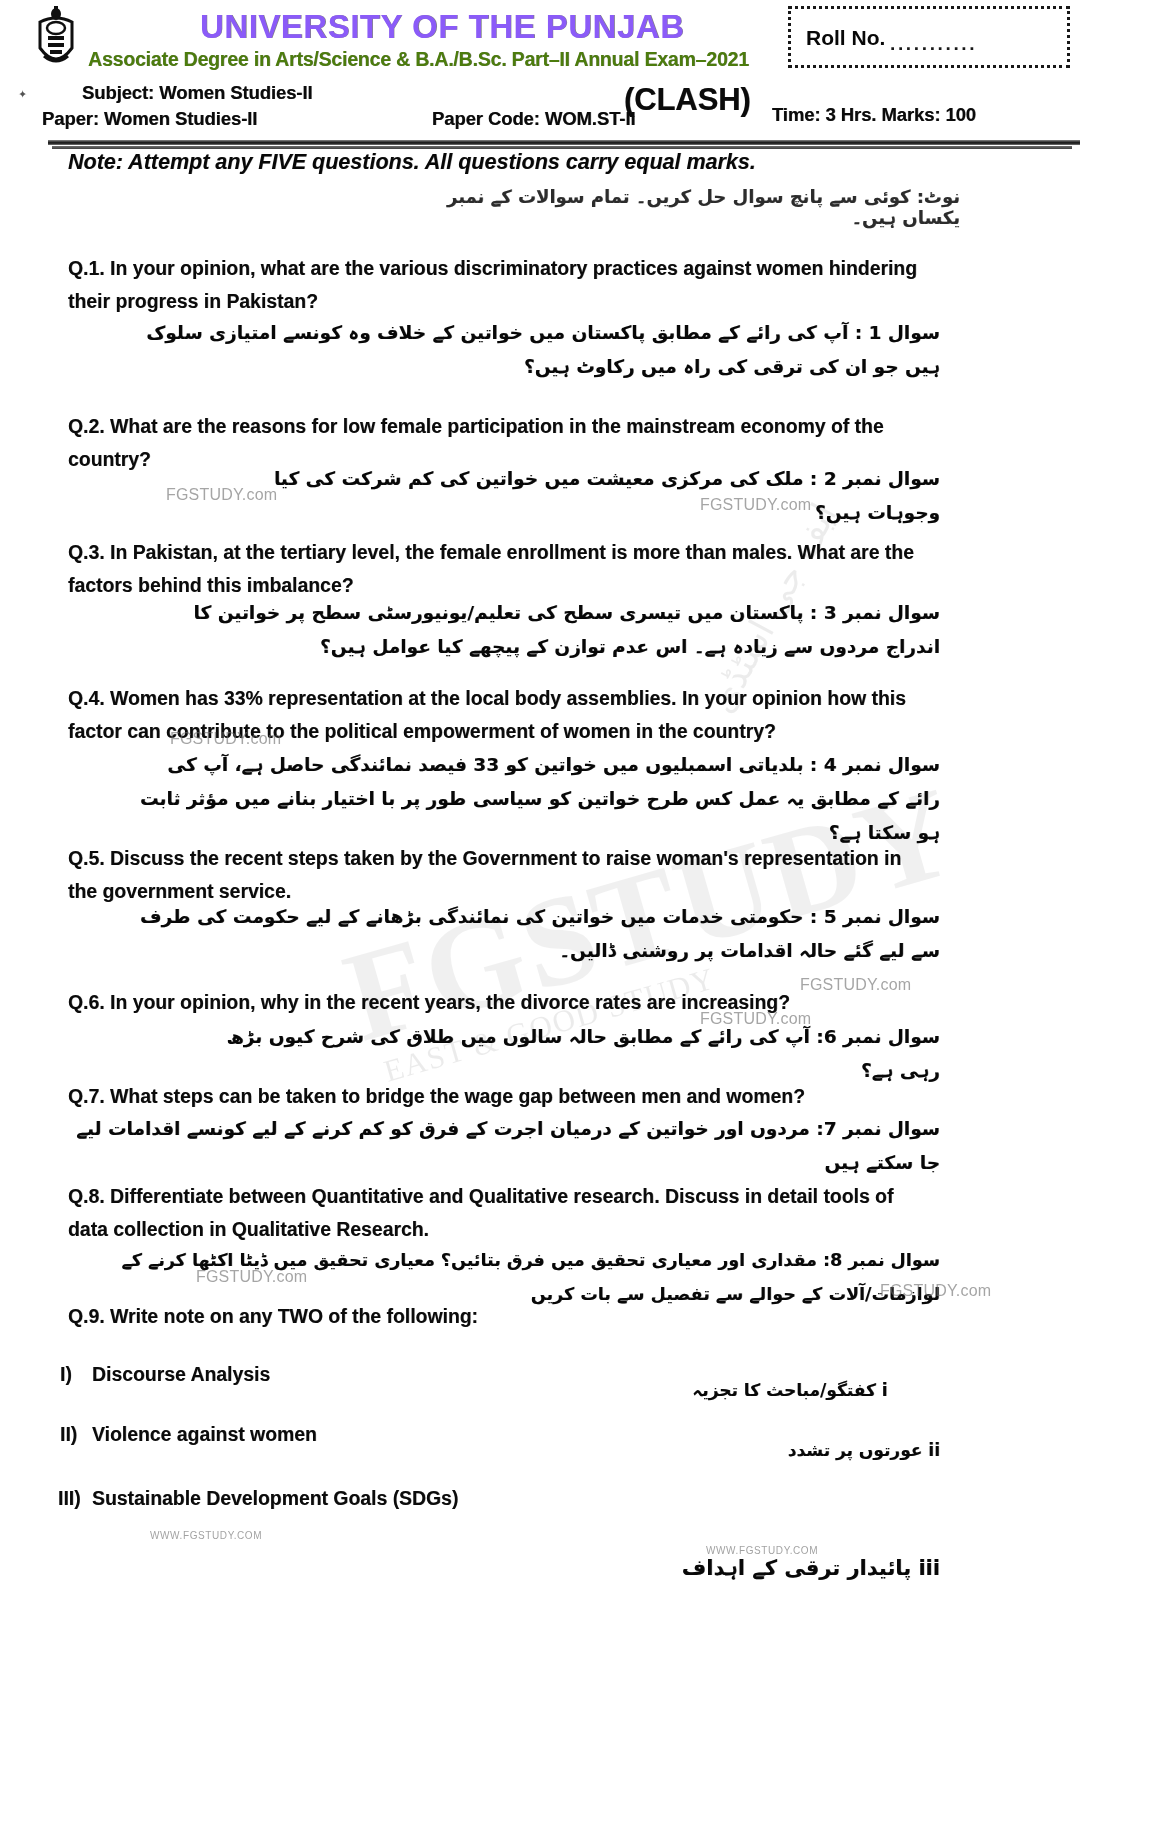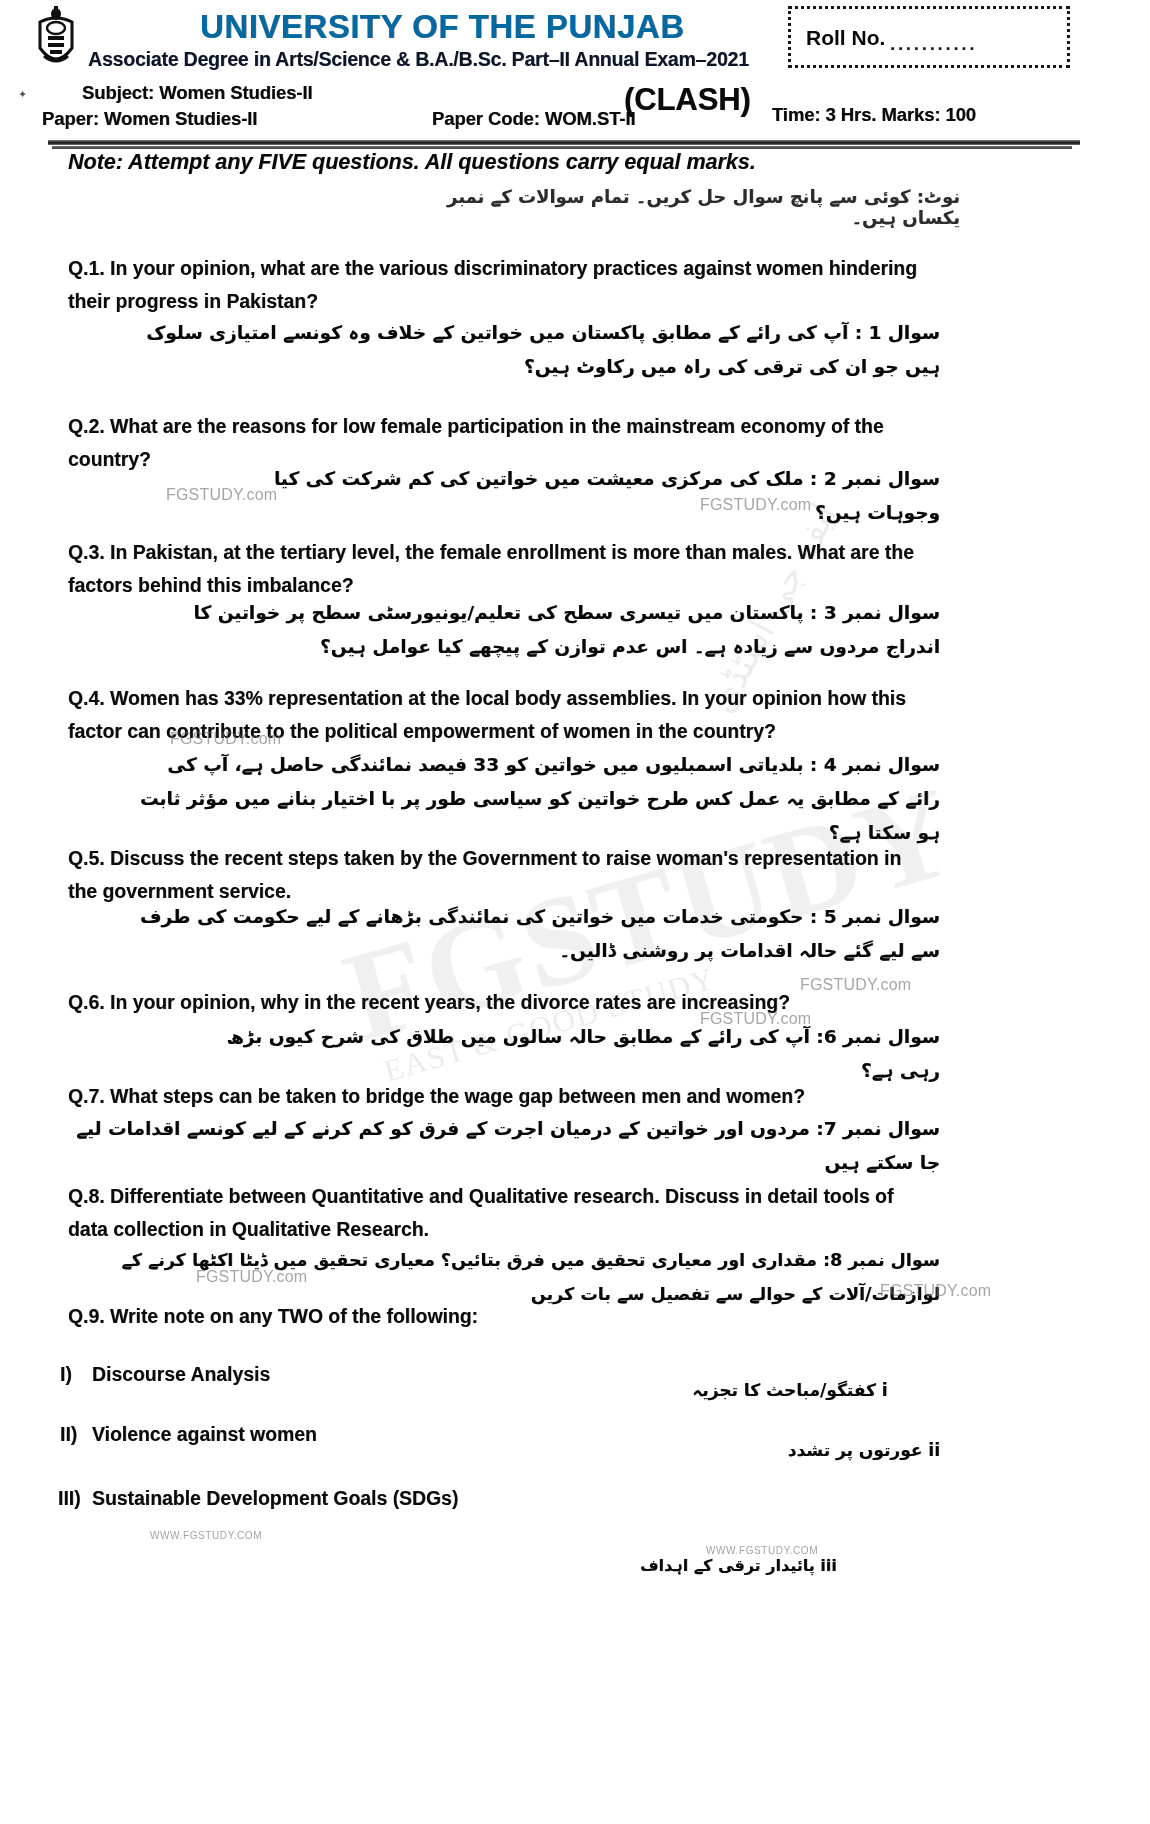--- a/index.html
+++ b/index.html
@@ -39,30 +39,30 @@
     text-shadow: 0.5px 0.3px 0 rgba(0,0,0,0.4);
   }
 
   
   .univ-title {
     left: 200px; top: 8px;
     font-size: 33px;
     font-weight: bold;
     letter-spacing: 0.5px;
     font-family: "Liberation Sans", sans-serif;
-    color: #0369a1;
+    color: #8b5cf6;
     text-shadow: 0.6px 0.4px 0 rgba(0,0,0,0.5);
   }
   .degree-line {
     left: 88px; top: 48px;
     font-size: 19.5px;
     font-weight: bold;
     letter-spacing: -0.2px;
     font-family: "Liberation Sans", sans-serif;
-    color: #0f172a;
+    color: #4d7c0f;
     text-shadow: 0.5px 0.3px 0 rgba(0,0,0,0.45);
   }
 
   
   .crest { left: 30px; top: 4px; width: 52px; height: 68px; }
 
   
   .rollbox {
     left: 788px; top: 6px;
     width: 282px; height: 62px;
@@ -255,21 +255,21 @@
   <div class="abs q-eng" style="left:60px; top:1358px;">I)</div>
   <div class="abs q-eng" style="left:92px; top:1358px;">Discourse Analysis</div>
   <div class="abs urdu" style="left:640px; top:1380px; width:300px; font-size:17px; text-align:center;">i کفتگو/مباحث کا تجزیہ</div>
 
   <div class="abs q-eng" style="left:60px; top:1418px;">II)</div>
   <div class="abs q-eng" style="left:92px; top:1418px;">Violence against women</div>
   <div class="abs urdu" style="left:690px; top:1440px; width:250px; font-size:17px; text-align:right;">ii عورتوں پر تشدد</div>
 
   <div class="abs q-eng" style="left:58px; top:1482px;">III)</div>
   <div class="abs q-eng" style="left:92px; top:1482px;">Sustainable Development Goals (SDGs)</div>
-  <div class="abs urdu" style="left:640px; top:1556px; width:300px; font-size:16px; text-align:left;">iii پائیدار ترقی کے اہداف</div>
+  <div class="abs urdu" style="left:640px; top:1556px; width:300px; font-size:21px; text-align:right;">iii پائیدار ترقی کے اہداف</div>
 
   <div class="abs wm-small" style="left:166px; top:486px;">FGSTUDY.com</div>
   <div class="abs wm-small" style="left:700px; top:496px;">FGSTUDY.com</div>
   <div class="abs wm-small" style="left:170px; top:730px;">FGSTUDY.com</div>
   <div class="abs wm-small" style="left:800px; top:976px;">FGSTUDY.com</div>
   <div class="abs wm-small" style="left:700px; top:1010px;">FGSTUDY.com</div>
   <div class="abs wm-small" style="left:196px; top:1268px;">FGSTUDY.com</div>
   <div class="abs wm-small" style="left:880px; top:1282px;">FGSTUDY.com</div>
   <div class="abs wm-caps" style="left:150px; top:1530px;">WWW.FGSTUDY.COM</div>
   <div class="abs wm-caps" style="left:706px; top:1545px;">WWW.FGSTUDY.COM</div>

